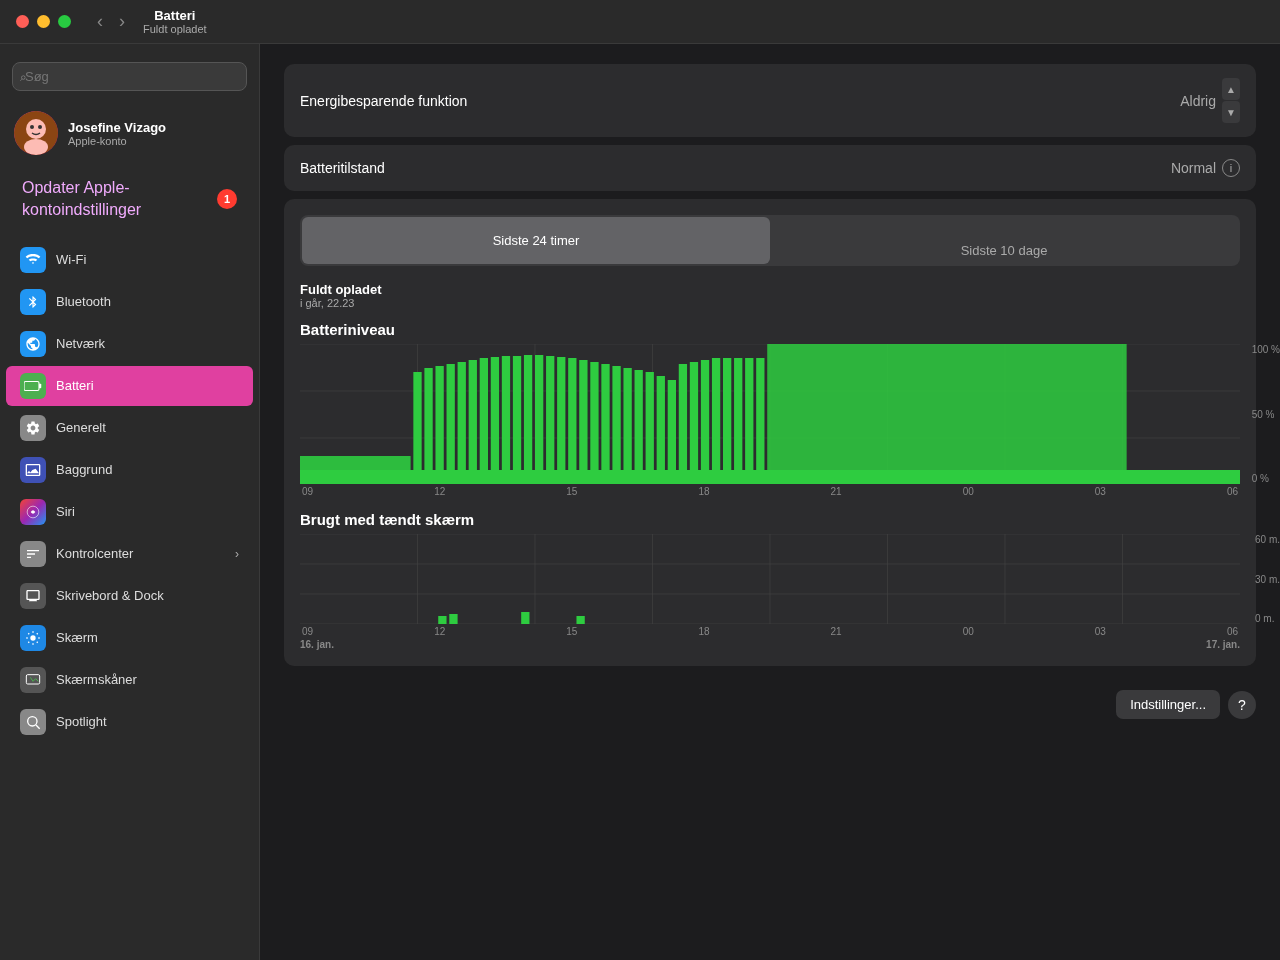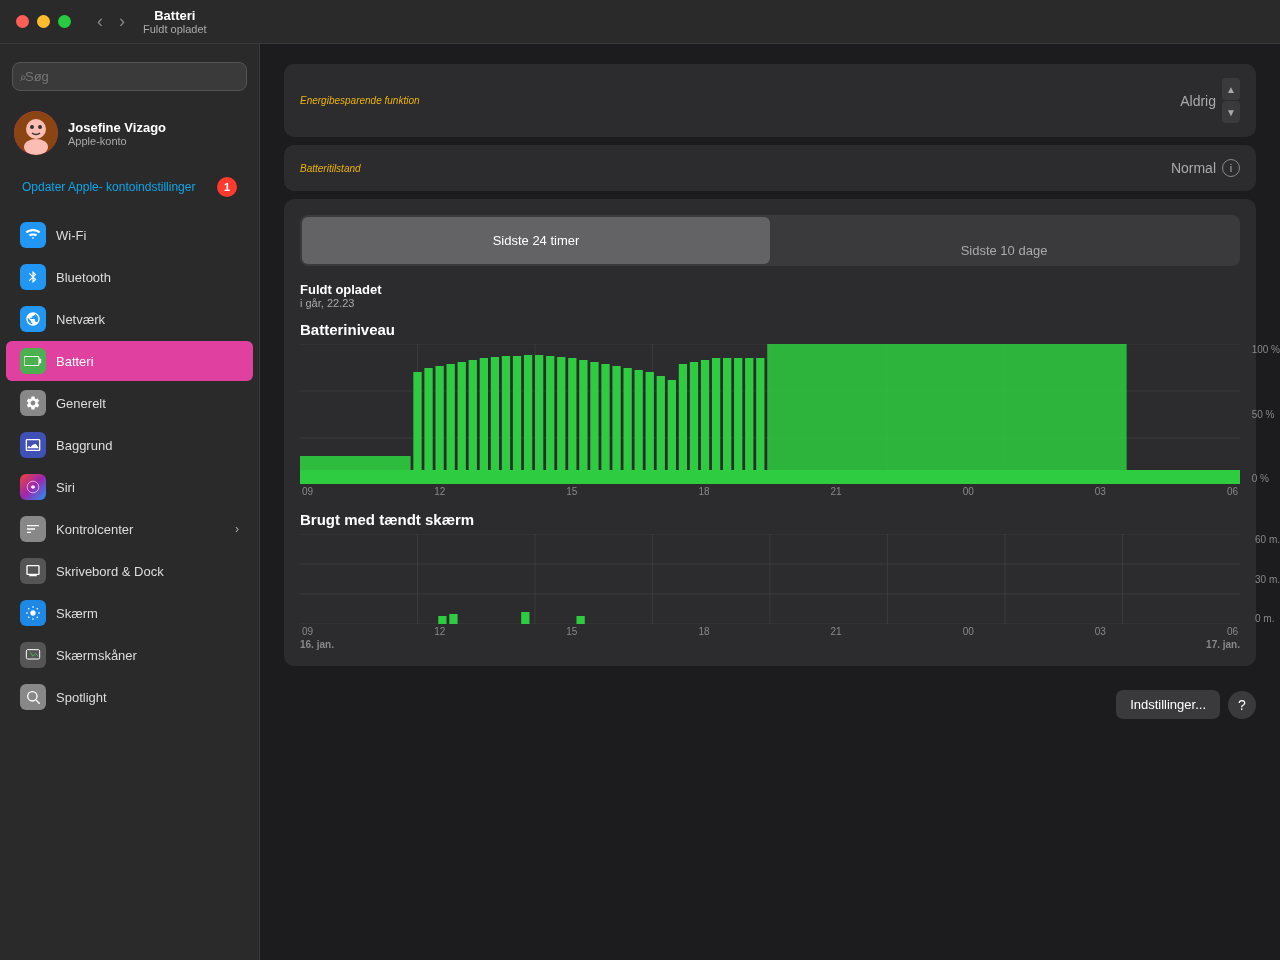--- a/index.html
+++ b/index.html
@@ -139,22 +139,22 @@
 
     .update-notice {
       display: flex;
       align-items: center;
       justify-content: space-between;
       padding: 8px 14px;
       margin: 0 8px 8px;
       border-radius: 6px;
     }
     .update-text {
-      font-size: 12px;
-      color: #0ea5e9;
+      font-size: 16px;
+      color: #f0abfc;
       line-height: 1.4;
     }
     .badge-red {
       background: #ff3b30;
       color: #fff;
       border-radius: 50%;
       width: 20px;
       height: 20px;
       display: flex;
       align-items: center;
@@ -213,24 +213,23 @@
     .setting-row {
       display: flex;
       align-items: center;
       justify-content: space-between;
       background: #2c2c2e;
       border-radius: 10px;
       padding: 14px 16px;
       margin-bottom: 8px;
     }
     .setting-label {
-      font-size: 10px;
-      color: #eab308;
+      font-size: 14px;
+      color: #ffffff;
       font-weight: 500;
-      font-style: italic;
     }
     .setting-value {
       display: flex;
       align-items: center;
       gap: 6px;
       font-size: 14px;
       color: #aaa;
     }
     .stepper-btn {
       background: #3a3a3c;

